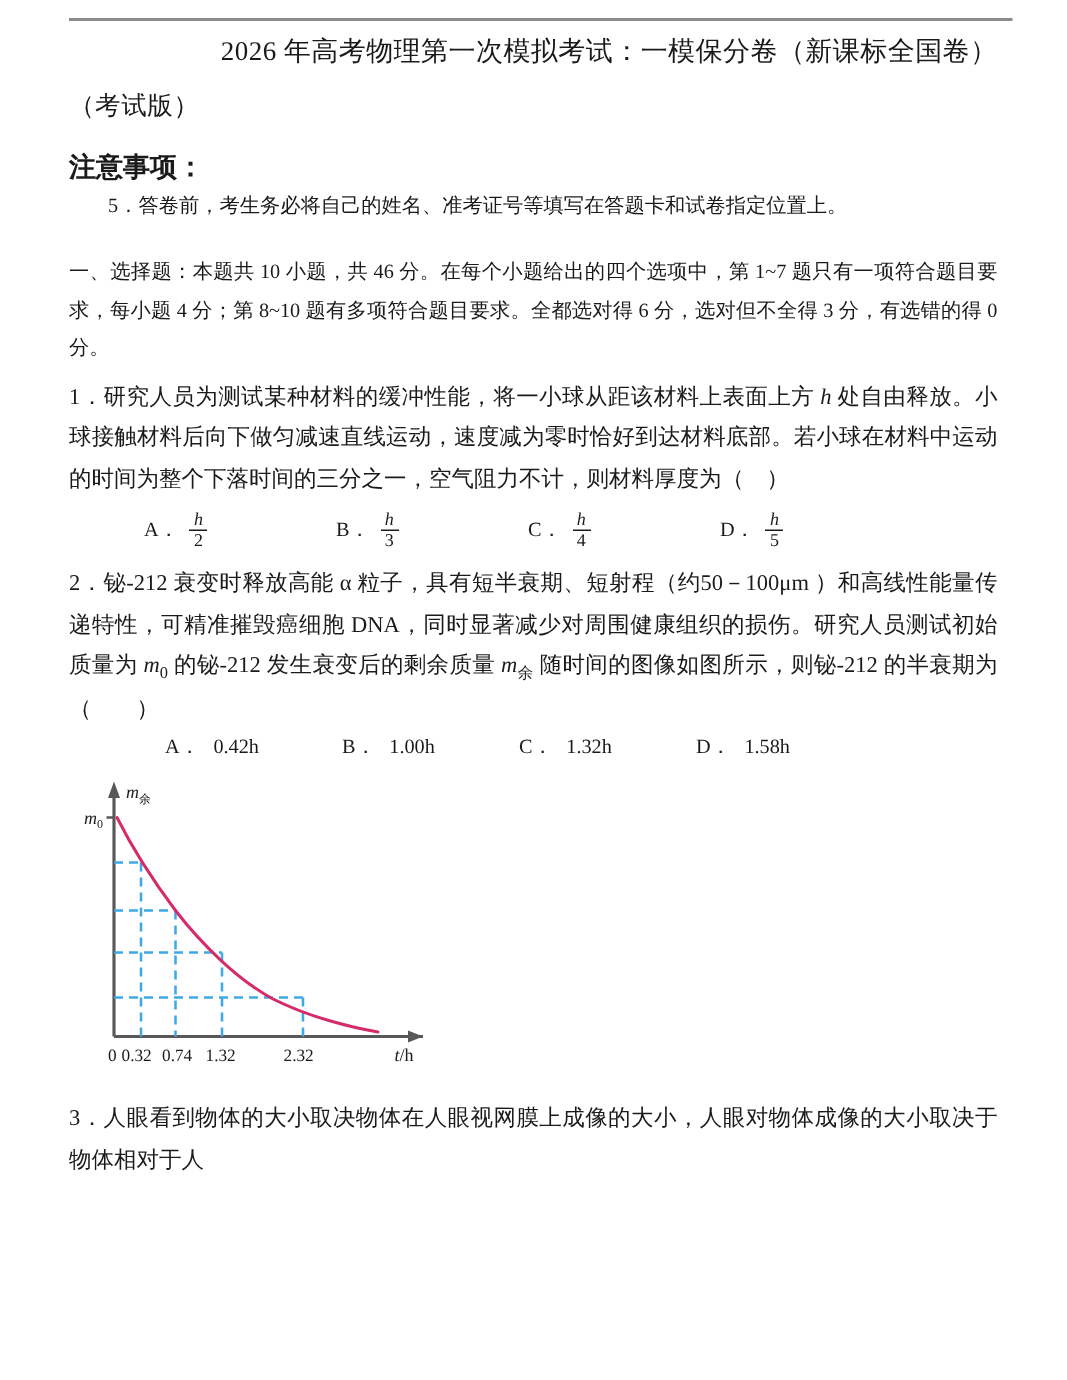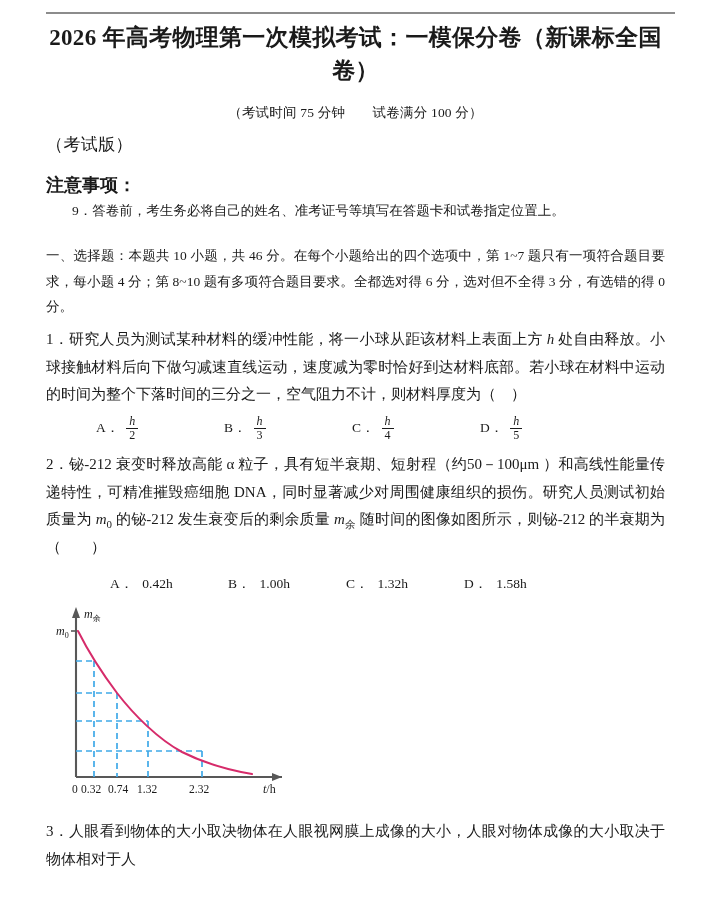--- a/index.html
+++ b/index.html
@@ -26,24 +26,24 @@
     position: absolute;
     left: 46px;
     right: 36px;
     top: 12px;
     height: 2px;
     background: #8c8c8c;
   }
   .doc-title {
     margin: 0;
     padding-top: 22px;
-    font-size: 23px;
-    font-weight: bold;
+    font-size: 18px;
+    font-weight: normal;
     line-height: 1.42;
-    text-align: center;
+    text-align: right;
     letter-spacing: 0.3px;
   }
   .exam-meta {
     text-align: center;
     font-size: 13.5px;
     margin-top: 17px;
     letter-spacing: 0.2px;
   }
   .exam-version {
     text-align: left;
@@ -99,21 +99,21 @@
     vertical-align: middle;
   }
   .frac .num { padding: 0 3px; }
   .frac .den {
     padding: 0 3px;
     border-top: 1px solid #1a1a1a;
     font-style: normal;
   }
   .opts-plain {
     display: flex;
-    margin-top: 13px;
+    margin-top: 2px;
     padding-left: 64px;
     font-size: 13.5px;
   }
   .opts-plain .opt { width: 118px; }
   .opts-plain .opt .opt-letter { margin-right: 9px; }
   i.v { font-style: italic; }
   sub { font-size: 73%; }
   .sub-cn { font-size: 70%; vertical-align: sub; font-style: normal; }
   .figure-wrap {
     margin-top: 6px;
@@ -123,25 +123,24 @@
 </style>
 </head>
 <body>
 
 <div class="page">
 
   <div class="header-rule"></div>
 
   <h1 class="doc-title">2026 年高考物理第一次模拟考试：一模保分卷（新课标全国卷）</h1>
 
-  <div class="exam-meta">（考试时间 75 分钟　　试卷满分 100 分）</div>
   <div class="exam-version">（考试版）</div>
 
   <div class="notice-head">注意事项：</div>
-  <div class="notice-item">9．答卷前，考生务必将自己的姓名、准考证号等填写在答题卡和试卷指定位置上。</div>
+  <div class="notice-item">5．答卷前，考生务必将自己的姓名、准考证号等填写在答题卡和试卷指定位置上。</div>
 
   <div class="section-head"><b>一、选择题：</b><span>本题共 10 小题，共 46 分。</span><b>在每个小题给出的四个选项中，第 1~7 题只有一项符合题目要求，每小题 4 分；第 8~10 题有多项符合题目要求。全都选对得 6 分，选对但不全得 3 分，有选错的得 0 分。</b></div>
 
   <div class="q-text"><span>1．</span><span>研究人员为测试某种材料的缓冲性能，将一小球从距该材料上表面上方 </span><i class="v">h</i><span> 处自由释放。小球接触材料后向下做匀减速直线运动，速度减为零时恰好到达材料底部。若小球在材料中运动的时间为整个下落时间的三分之一，空气阻力不计，则材料厚度为（　）</span></div>
 
   <div class="opts-frac">
     <div class="opt">
       <span class="opt-letter">A．</span>
       <span class="frac">
         <span class="num">h</span>

